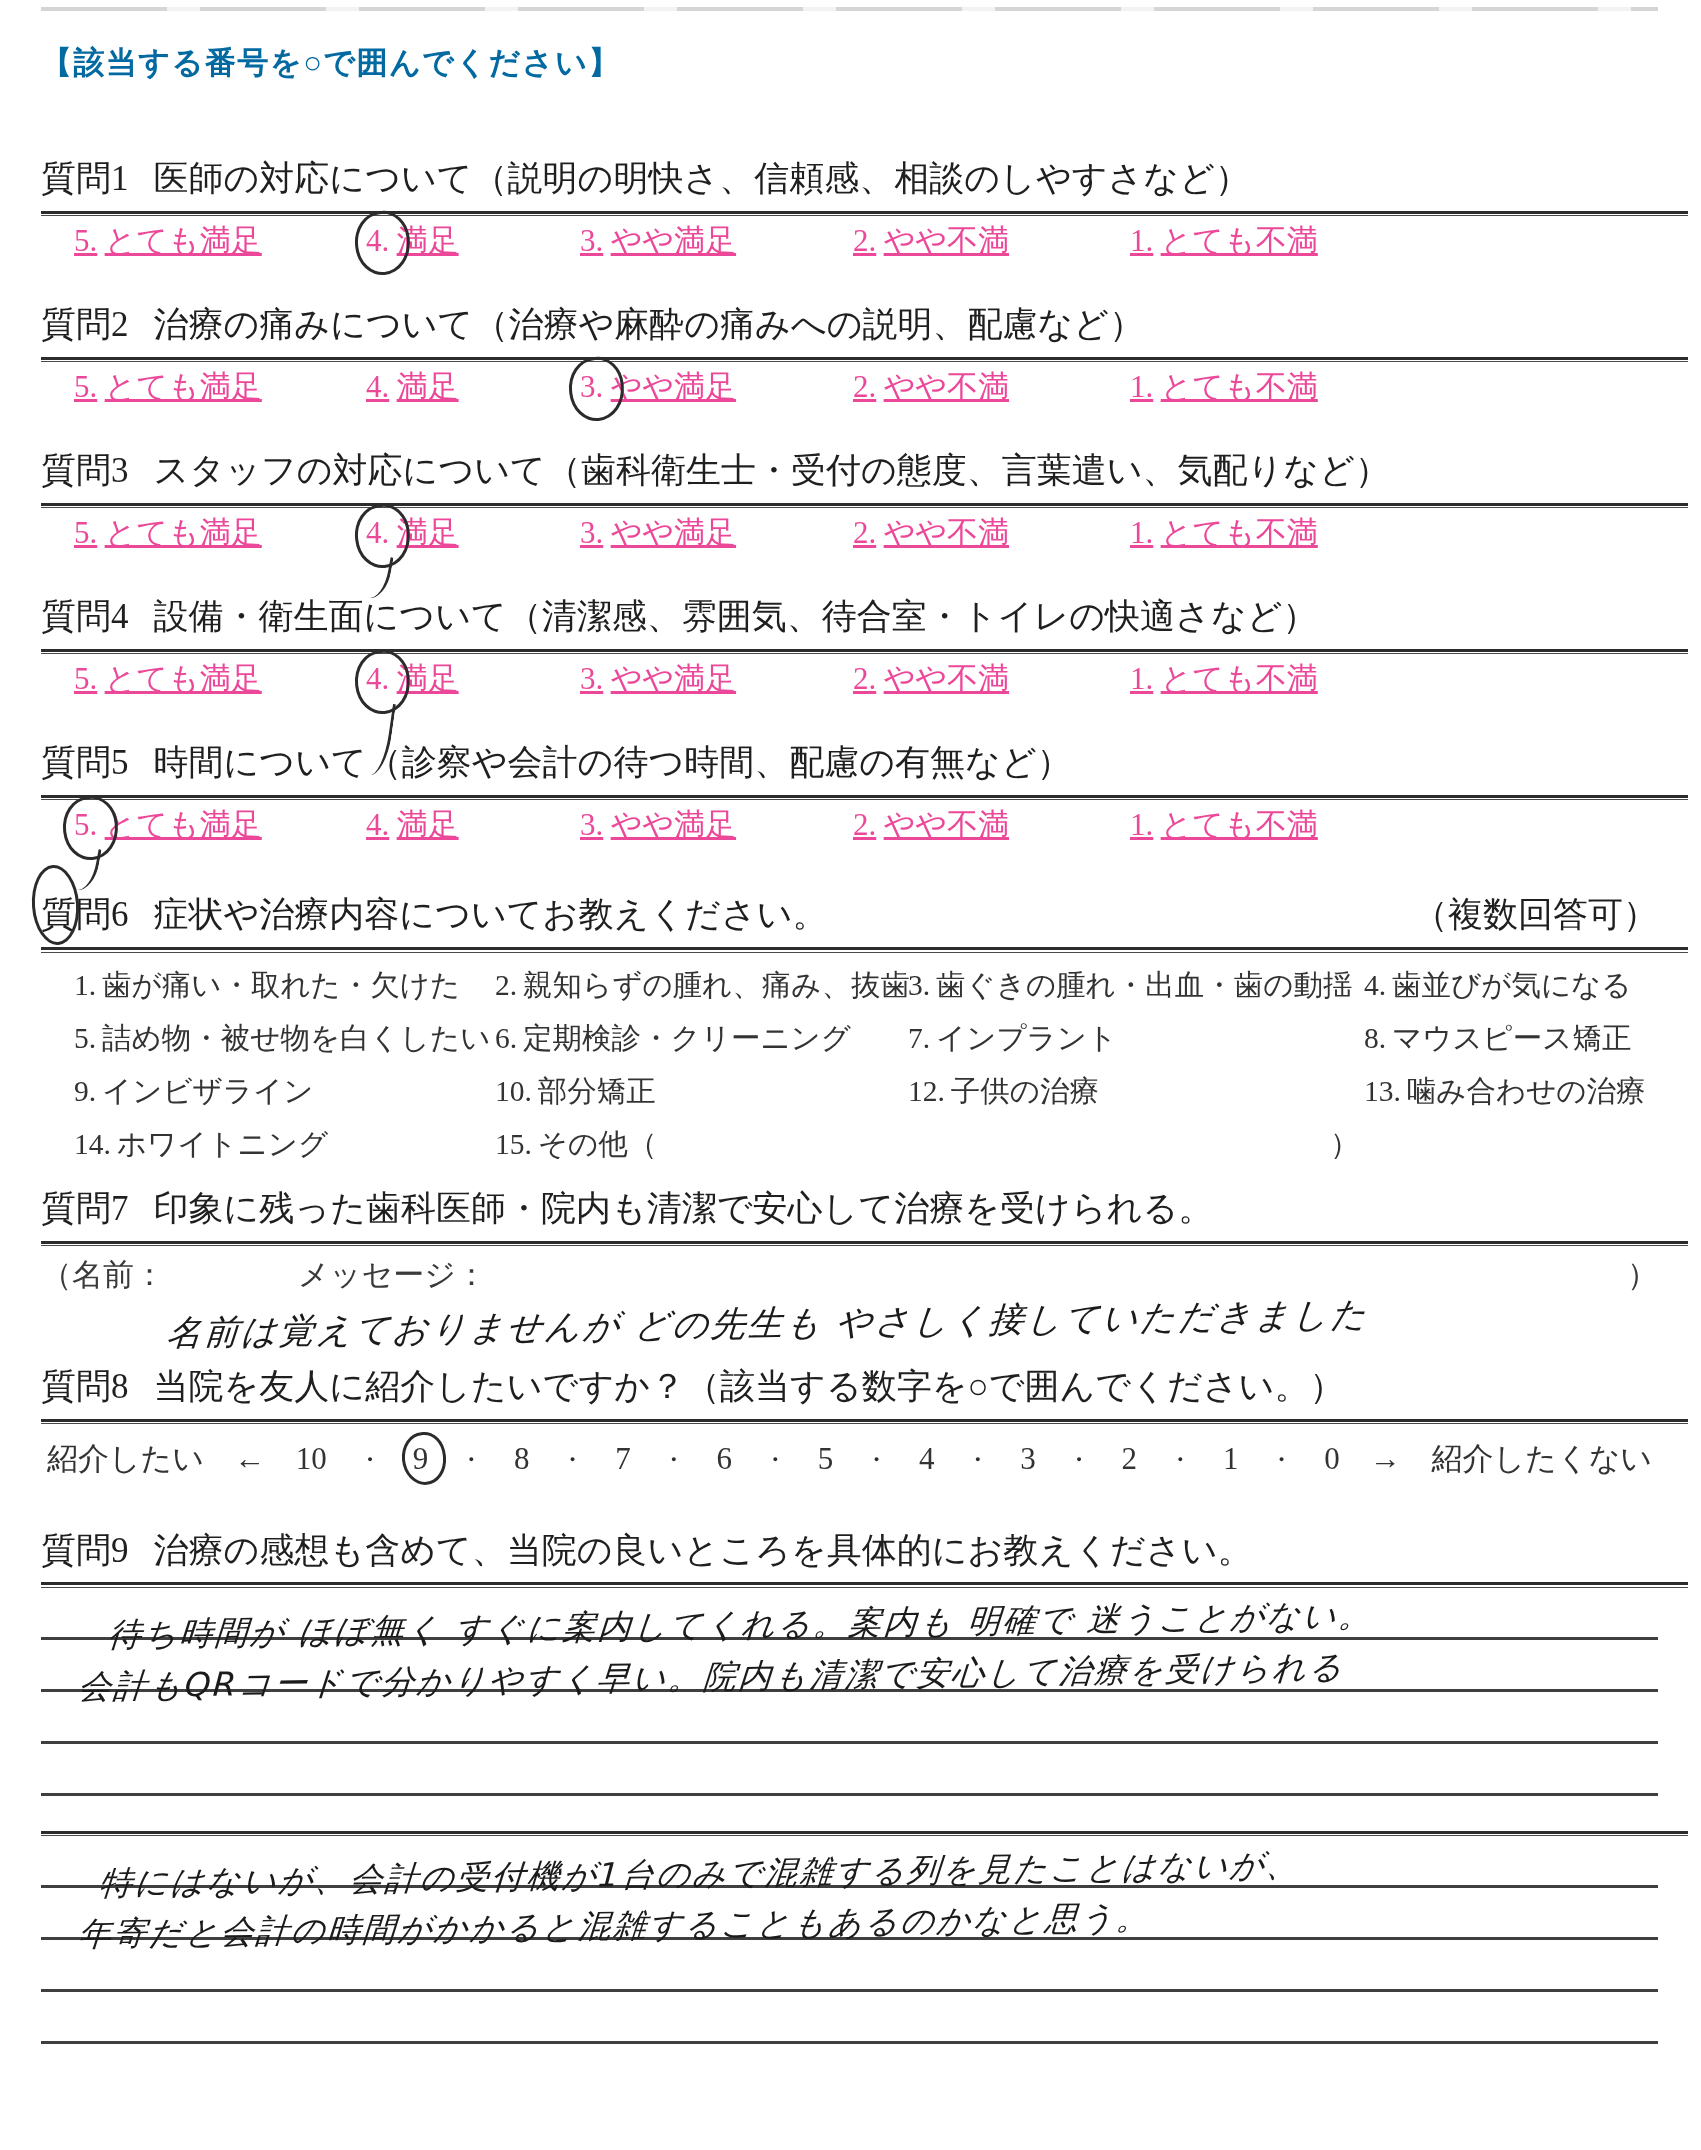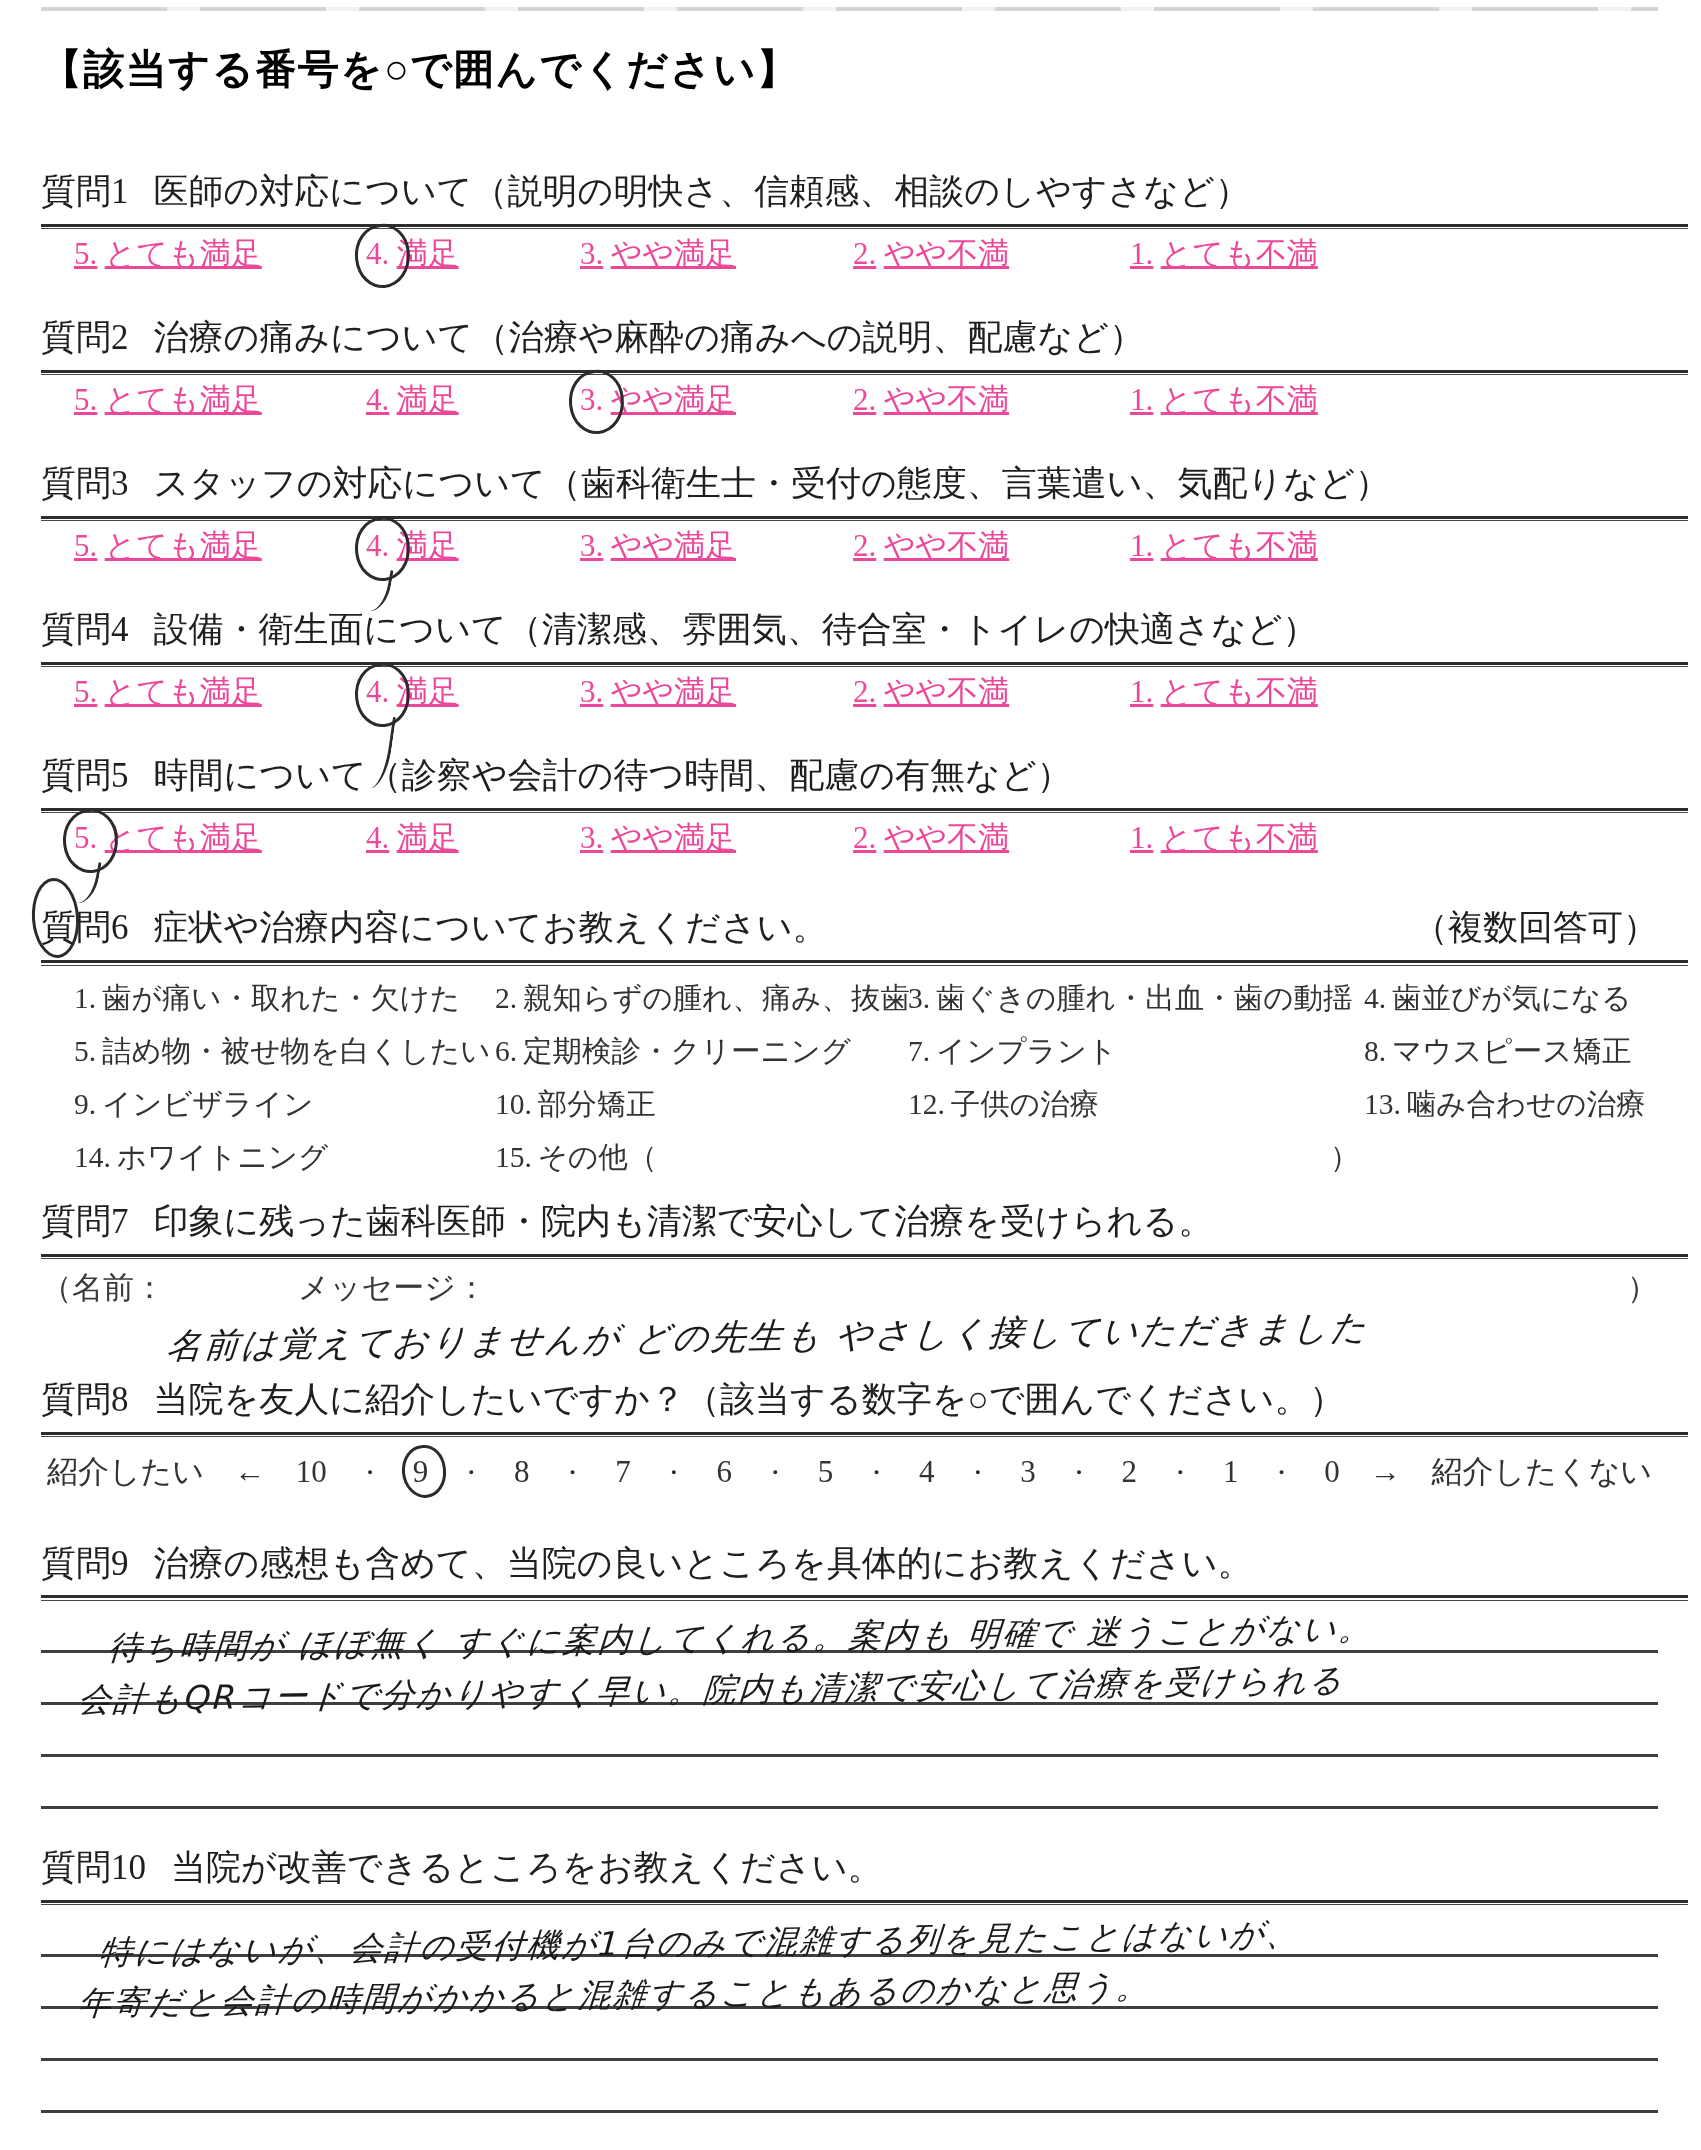--- a/index.html
+++ b/index.html
@@ -8,21 +8,21 @@
     font-family:"Liberation Serif","DejaVu Serif",serif;
     color:#2f2f2f;
     padding:0 43px 0 41px;
     position:relative;
   }
   .scan-line {
     height:3.7px; margin-top:7.4px; opacity:.75;
     background:repeating-linear-gradient(90deg,#c7c7c7 0 126px,#eeeeee 126px 159px);
   }
   .page-title {
-    margin-top:31px; font-size:41px; font-weight:bold; color:#000000; letter-spacing:1.5px;
+    margin-top:31px; font-size:31px; font-weight:bold; color:#0369a1; letter-spacing:1.5px;
   }
   .q { position:relative; }
   .q-header { display:flex; align-items:center; font-size:35px; color:#1f1f1f; white-space:nowrap; }
   .q-no { margin-right:25px; }
   .q-note { margin-left:auto; }
   .dbl-rule { margin-top:8.9px; height:5.2px; border-top:3px solid #2c2c2c; border-bottom:1.5px solid #4a4a4a; width:calc(100% + 29.5px); }
   .opts { margin-top:4px; height:44px; display:flex; font-size:31px; color:#ec4899; padding-left:33px; white-space:nowrap;text-decoration:underline; }
   .opt { display:inline-block; }
   .opt .num { margin-right:7.4px; }
   .w1{width:292px;} .w2{width:214px;} .w3{width:273px;} .w4{width:277px;}
@@ -247,24 +247,20 @@
     <span class="hw hw-ind1">待ち時間が ほぼ無く すぐに案内してくれる。案内も 明確で 迷うことがない。</span>
   </div>
   <div class="write-line">
     <span class="hw hw-ind2">会計もQRコードで分かりやすく早い。院内も清潔で安心して治療を受けられる</span>
   </div>
   <div class="write-line"></div>
   <div class="write-line"></div>
 </section>
 
 <section class="q q10" id="q10">
-  <div class="q-header">
-    <span class="q-no">質問10</span>
-    <span>当院が改善できるところをお教えください。</span>
-  </div>
   <div class="dbl-rule"></div>
   <div class="write-line">
     <span class="hw hw-ind1">特にはないが、会計の受付機が1台のみで混雑する列を見たことはないが、</span>
   </div>
   <div class="write-line">
     <span class="hw hw-ind2">年寄だと会計の時間がかかると混雑することもあるのかなと思う。</span>
   </div>
   <div class="write-line"></div>
   <div class="write-line"></div>
 </section>

